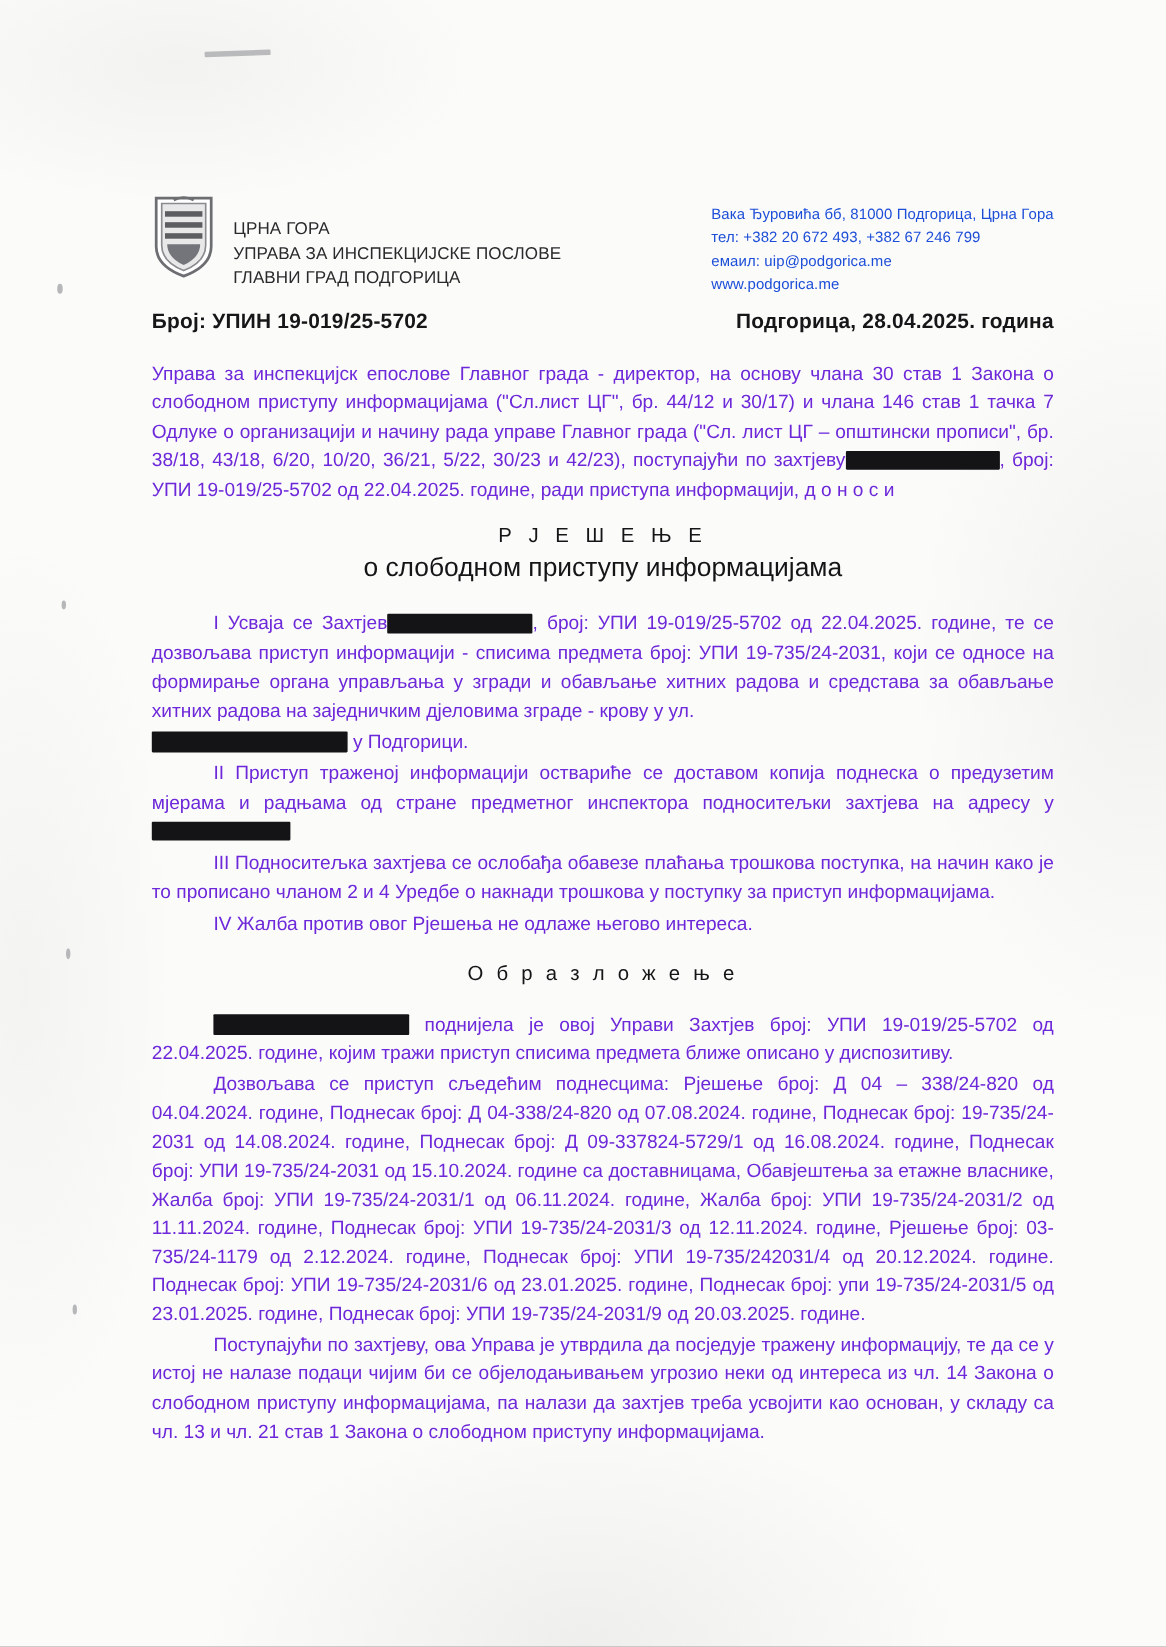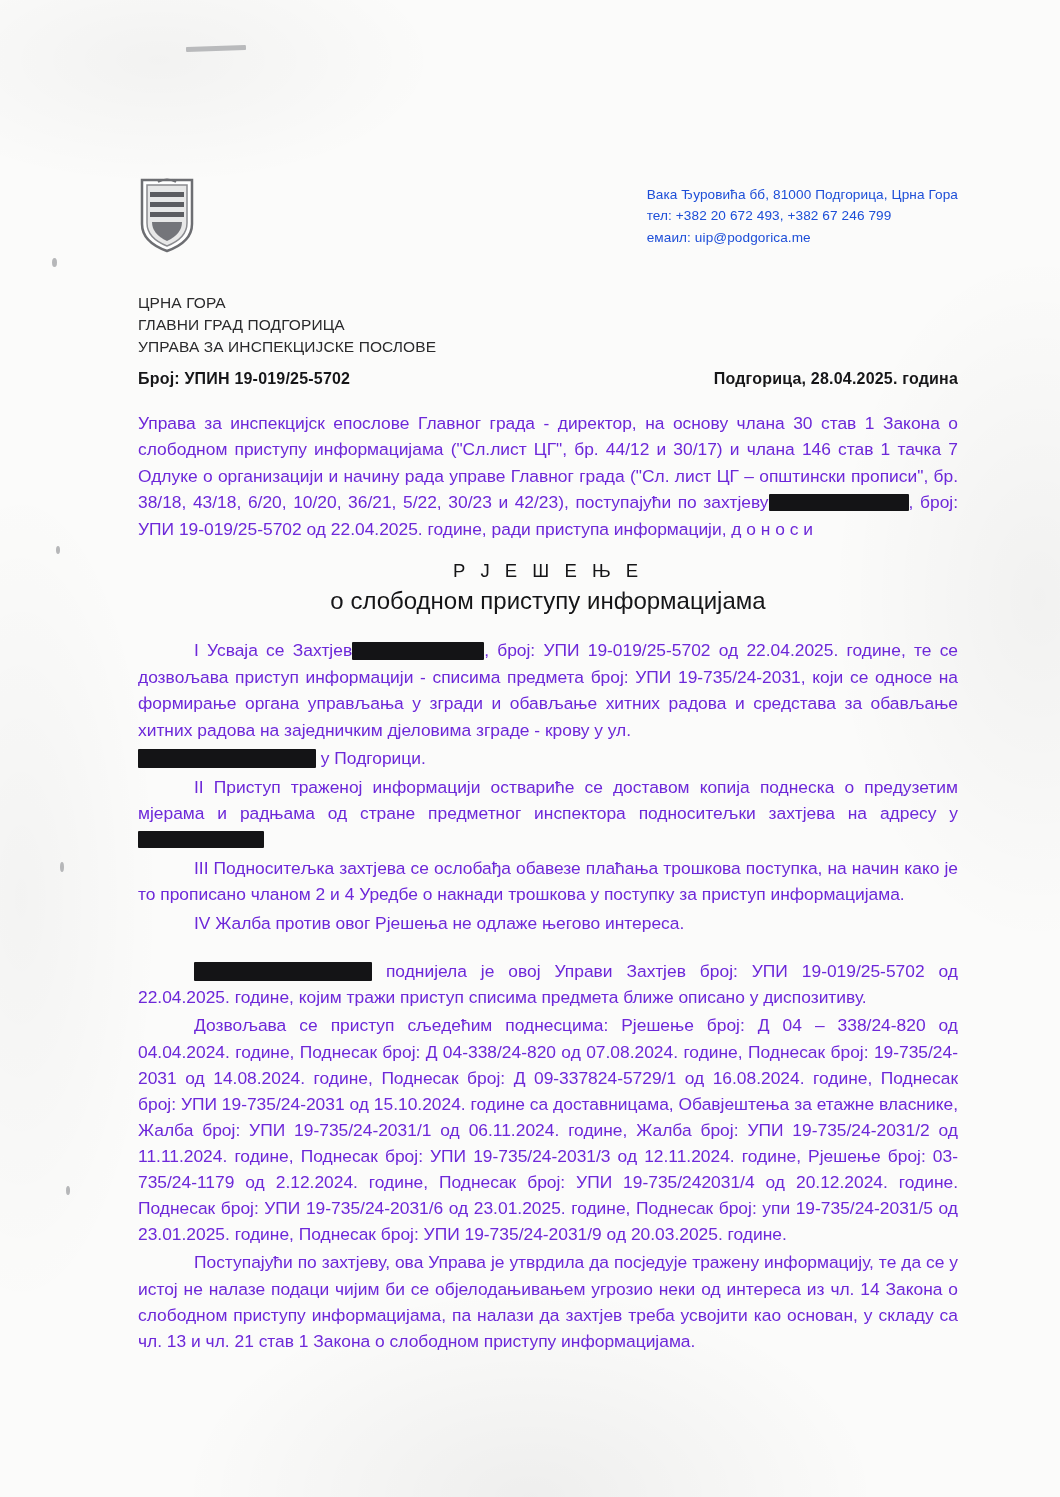--- a/index.html
+++ b/index.html
@@ -54,21 +54,20 @@
   
   .letterhead {
     display: flex;
     align-items: flex-start;
     justify-content: space-between;
   }
   .lh-left {
     display: flex;
     align-items: flex-start;
     gap: 16px;
-    flex-direction: column;
   }
   .crest {
     width: 58px;
     height: 78px;
     flex: 0 0 auto;
   }
   .org-lines {
     padding-top: 22px;
     font-size: 15.5px;
     line-height: 1.42;
@@ -82,21 +81,21 @@
     color: #1d4ed8;
     letter-spacing: 0.1px;
     text-align: left;
   }
   .refline {
     display: flex;
     justify-content: space-between;
     align-items: baseline;
     margin-top: 12px;
     font-weight: bold;
-    font-size: 16px;
+    font-size: 19px;
     color: #161618;
   }
   .refline .left { letter-spacing: 0.2px; }
   .refline .right { letter-spacing: 0.2px; }
 
   
   .body-text {
     margin-top: 22px;
     font-size: 17.4px;
     line-height: 1.52;
@@ -168,28 +167,29 @@
             <path d="M9 9 H49 V47 Q49 62 29 70 Q9 62 9 47 Z" fill="#e8e8e8" stroke="#8a8b8f" stroke-width="1.5"></path>
             <rect x="12" y="16" width="34" height="5" fill="#5c5d61"></rect>
             <rect x="12" y="26" width="34" height="5" fill="#5c5d61"></rect>
             <rect x="12" y="36" width="34" height="5" fill="#5c5d61"></rect>
             <path d="M14 46 H44 Q44 58 29 65 Q14 58 14 46 Z" fill="#74757a"></path>
             <path d="M20 6 Q29 1 38 6" fill="none" stroke="#6d6e72" stroke-width="2"></path>
           </svg>
         </span>
         <div class="org-lines">
           <div>ЦРНА ГОРА</div>
+          <div>УПРАВА ЗА ИНСПЕКЦИЈСКЕ ПОСЛОВЕ</div>
           <div>ГЛАВНИ ГРАД ПОДГОРИЦА</div>
-          <div>УПРАВА ЗА ИНСПЕКЦИЈСКЕ ПОСЛОВЕ</div>
         </div>
       </div>
       <div class="lh-right">
         <div>Вака Ђуровића бб, 81000 Подгорица, Црна Гора</div>
         <div>тел: +382 20 672 493, +382 67 246 799</div>
         <div>емаил: uip@podgorica.me</div>
+        <div>www.podgorica.me</div>
       </div>
     </div>
 
     <div class="refline">
       <div class="left">Број: УПИН 19-019/25-5702</div>
       <div class="right">Подгорица, 28.04.2025. година</div>
     </div>
 
     <div class="body-text">
       <p><span>Управа за инспекцијск епослове Главног града - директор, на основу члана 30 став 1 Закона о слободном приступу информацијама ("Сл.лист ЦГ", бр. 44/12 и 30/17) и члана 146 став 1 тачка 7 Одлуке о организацији и начину рада управе Главног града ("Сл. лист ЦГ – општински прописи", бр. 38/18, 43/18, 6/20, 10/20, 36/21, 5/22, 30/23 и 42/23), поступајући по захтјеву</span><span class="redact r1"></span><span>, број: УПИ 19-019/25-5702 од 22.04.2025. године, ради приступа информацији, д о н о с и</span></p>
@@ -201,20 +201,21 @@
     </div>
 
     <div class="body-text">
       <p class="indent para"><span>I Усваја се Захтјев</span><span class="redact r2"></span><span>, број: УПИ 19-019/25-5702 од 22.04.2025. године, те се дозвољава приступ информацији - списима предмета број: УПИ 19-735/24-2031, који се односе на формирање органа управљања у згради и обављање хитних радова и средстава за обављање хитних радова на заједничким дјеловима зграде - крову у ул.</span></p>
       <p class="para" style="text-indent:0;"><span class="redact r3"></span> <span>у Подгорици.</span></p>
       <p class="indent para"><span>II Приступ траженој информацији оствариће се доставом копија поднеска о предузетим мјерама и радњама од стране предметног инспектора подноситељки захтјева на адресу у</span> <span class="redact r5"></span></p>
       <p class="indent para">III Подноситељка захтјева се ослобађа обавезе плаћања трошкова поступка, на начин како је то прописано чланом 2 и 4 Уредбе о накнади трошкова у поступку за приступ информацијама.</p>
       <p class="indent para">IV Жалба против овог Рјешења не одлаже његово интереса.</p>
     </div>
 
+    <div class="section-head">О б р а з л о ж е њ е</div>
 
     <div class="body-text tight">
       <p class="indent para"><span class="redact r3"></span> <span>поднијела је овој Управи Захтјев број: УПИ 19-019/25-5702 од 22.04.2025. године, којим тражи приступ списима предмета ближе описано у диспозитиву.</span></p>
       <p class="indent para">Дозвољава се приступ сљедећим поднесцима: Рјешење број: Д 04 – 338/24-820 од 04.04.2024. године, Поднесак број: Д 04-338/24-820 од 07.08.2024. године, Поднесак број: 19-735/24-2031 од 14.08.2024. године, Поднесак број: Д 09-337824-5729/1 од 16.08.2024. године, Поднесак број: УПИ 19-735/24-2031 од 15.10.2024. године са доставницама, Обавјештења за етажне власнике, Жалба број: УПИ 19-735/24-2031/1 од 06.11.2024. године, Жалба број: УПИ 19-735/24-2031/2 од 11.11.2024. године, Поднесак број: УПИ 19-735/24-2031/3 од 12.11.2024. године, Рјешење број: 03-735/24-1179 од 2.12.2024. године, Поднесак број: УПИ 19-735/242031/4 од 20.12.2024. године. Поднесак број: УПИ 19-735/24-2031/6 од 23.01.2025. године, Поднесак број: упи 19-735/24-2031/5 од 23.01.2025. године, Поднесак број: УПИ 19-735/24-2031/9 од 20.03.2025. године.</p>
       <p class="indent para">Поступајући по захтјеву, ова Управа је утврдила да посједује тражену информацију, те да се у истој не налазе подаци чијим би се објелодањивањем угрозио неки од интереса из чл. 14 Закона о слободном приступу информацијама, па налази да захтјев треба усвојити као основан, у складу са чл. 13 и чл. 21 став 1 Закона о слободном приступу информацијама.</p>
     </div>
 
   </div>
 </div>
 

